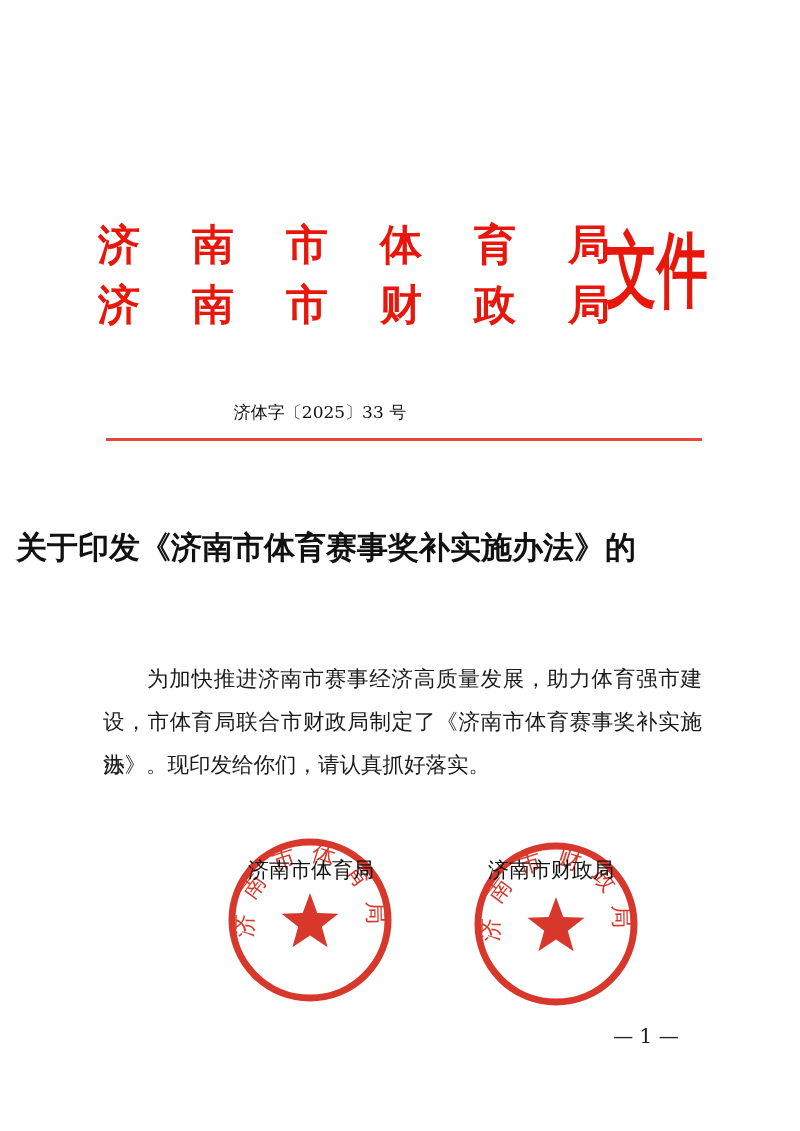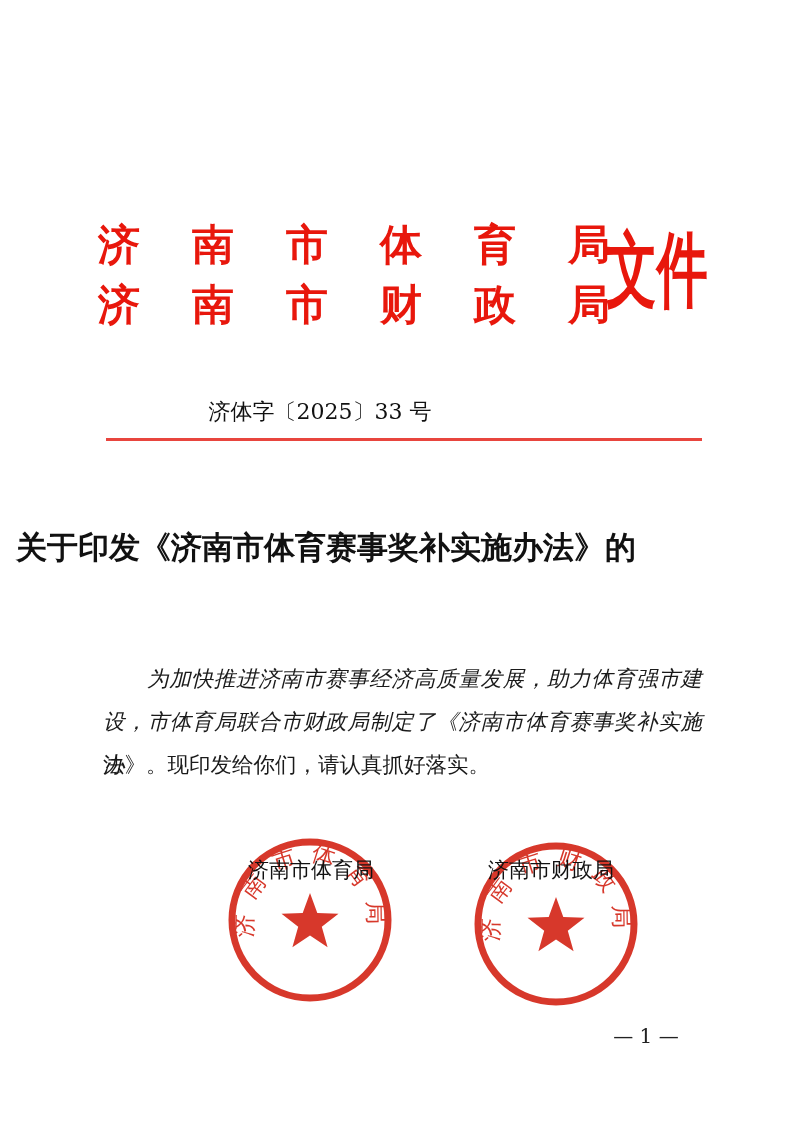--- a/index.html
+++ b/index.html
@@ -46,21 +46,21 @@
     white-space: nowrap;
   }
 
   
   .doc-number {
     position: absolute;
     left: 0;
     top: 398px;
     width: 640px;
     text-align: center;
-    font-size: 22px;
+    font-size: 17px;
     line-height: 28px;
     color: #111;
   }
 
   .red-divider {
     position: absolute;
     left: 106px;
     top: 438px;
     width: 596px;
     height: 3px;
@@ -91,21 +91,20 @@
   .body-line {
     line-height: 43px;
     height: 43px;
     white-space: nowrap;
   }
   .body-line.indent { padding-left: 44px; }
   .body-line.justify {
     white-space: normal;
     text-align: justify;
     text-align-last: justify;
-    font-style: italic;
   }
 
   
   .seal {
     position: absolute;
     width: 170px;
     height: 170px;
     opacity: 0.92;
   }
   .seal-left  { left: 225px; top: 835px; }

